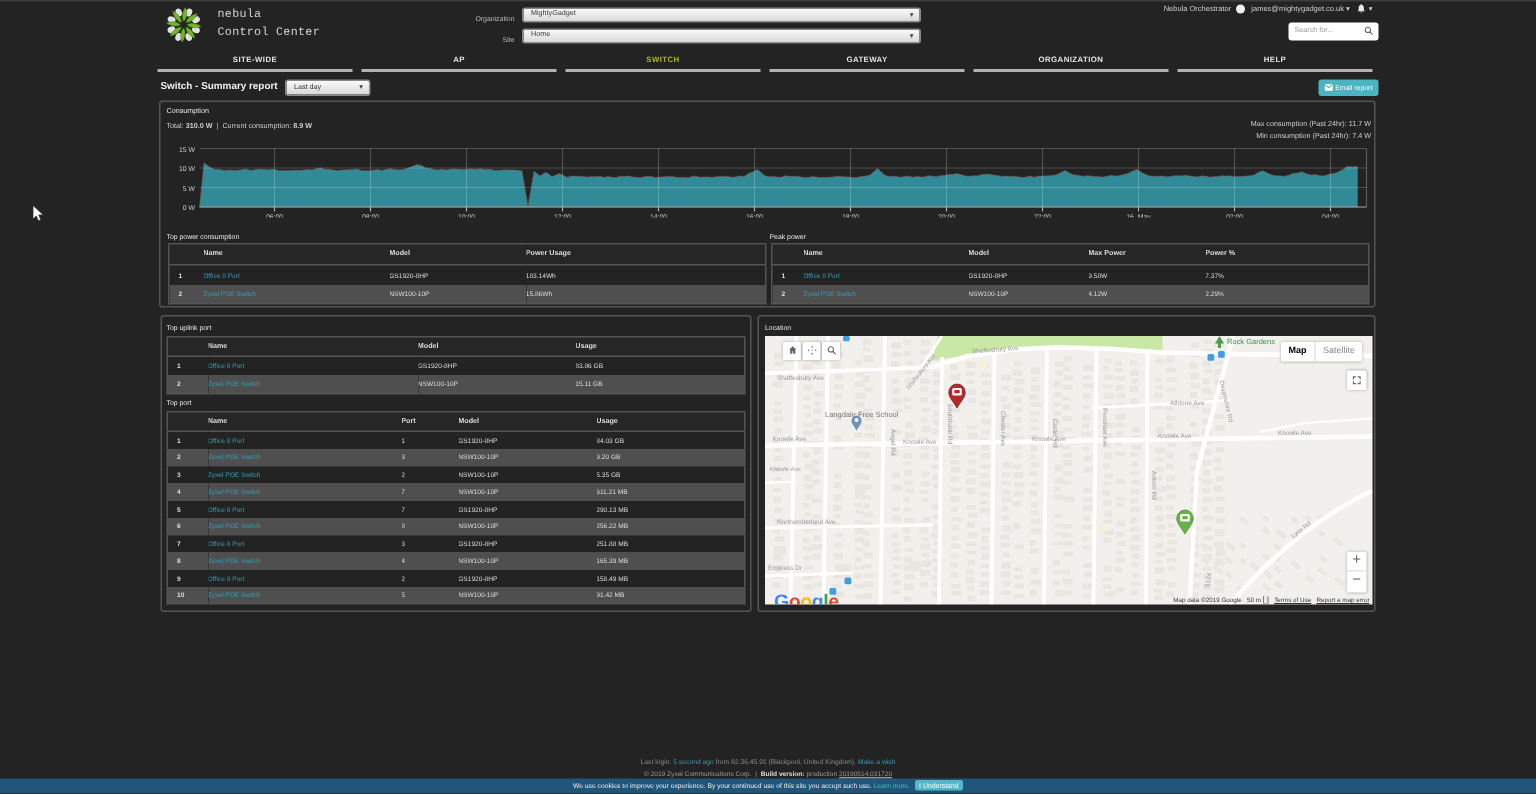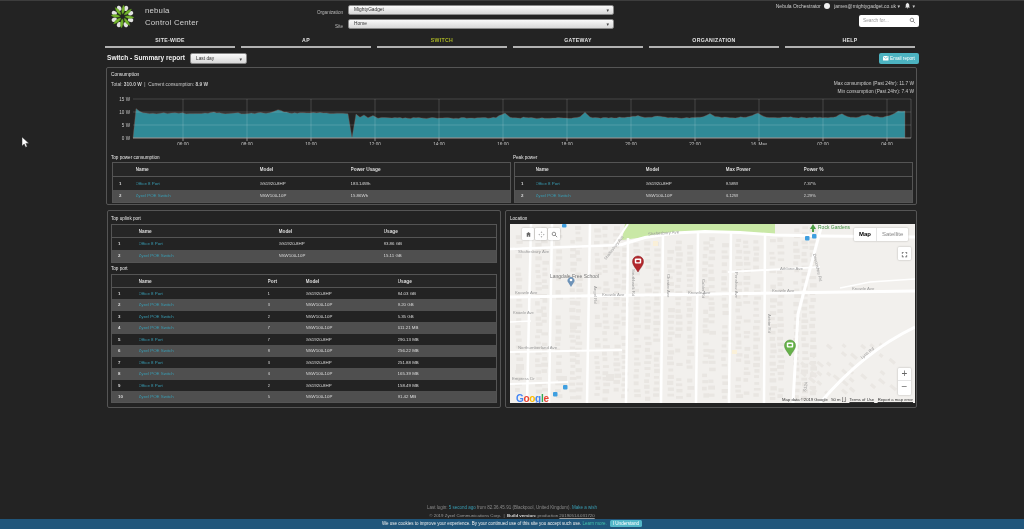--- a/index.html
+++ b/index.html
@@ -2,21 +2,21 @@
 <html><head>
 <meta charset="utf-8">
 <style>
 * { margin:0; padding:0; box-sizing:border-box; }
 html,body { width:1024px; height:529px; background:#232323; overflow:hidden; }
 body { font-family:"Liberation Sans", sans-serif; color:#ddd; position:relative; }
 .abs { position:absolute; }
 
 #topline { left:0; top:0; width:1024px; height:1px; background:#3d3d3d; }
 #logo { left:111px; top:5px; }
-#brand { left:145px; top:5px; font-size:7.8px; color:#d2d2d2; line-height:11.5px; letter-spacing:.2px; }
+#brand { left:145px; top:5px; font-size:7.8px; color:#d2d2d2; line-height:11.5px; letter-spacing:.2px;font-family:Liberation Mono, monospace; }
 .lightsel .lab { position:absolute; right:100%; padding-right:6px; font-size:4.6px; color:#bbb; top:2.5px; white-space:nowrap; }
 .lightsel { position:absolute; background:linear-gradient(#fafafa,#d8d8d8); border:1px solid #888; border-radius:2px; color:#333; font-size:4.8px; }
 .lightsel .car { position:absolute; right:4px; top:50%; transform:translateY(-50%); font-size:5px; color:#444; }
 #acct { right:109px; top:2px; font-size:5px; color:#ccc; white-space:nowrap; }
 #search { left:859px; top:15px; width:60px; height:12px; background:#fff; border-radius:2px; color:#999; font-size:4.8px; line-height:12px; padding:0 4px; }
 #search .mag { position:absolute; right:3px; top:2px; }
 
 .tab { position:absolute; top:34.5px; height:13px; width:130px; text-align:center; font-size:5.2px; font-weight:bold; color:#e2e2e2; letter-spacing:.3px; border-bottom:2px solid #b2b2b2; line-height:11px; }
 .tab.on { color:#a9b424; }
 
@@ -1115,21 +1115,21 @@
         <path fill="none" stroke="#666" stroke-width="2.4" d="M10 4a6 6 0 1 0 0 12 6 6 0 0 0 0-12zM14.5 14.5 21 21"></path>
       </svg></div>
   <div style="position:absolute;left:344px;top:4px;height:13px;background:#fff;border-radius:1px;box-shadow:0 0 2px rgba(0,0,0,.3);font-size:6px;line-height:13px;color:#000;"><span style="display:inline-block;padding:0 5px;font-weight:bold;">Map</span><span style="display:inline-block;padding:0 5px;color:#888;border-left:1px solid #e5e5e5;">Satellite</span></div>
   <div style="position:absolute;left:388px;top:23px;width:13px;height:13px;background:#fff;border-radius:1px;box-shadow:0 0 2px rgba(0,0,0,.3);"><svg width="7" height="7" viewBox="0 0 24 24" style="margin:3px;">
         <path fill="#666" d="M3 3h7v2.5H5.5V10H3zM14 3h7v7h-2.5V5.5H14zM3 14h2.5v4.5H10V21H3zM18.5 14H21v7h-7v-2.5h4.5z"></path>
       </svg></div>
   <div style="position:absolute;left:388px;top:144px;width:13px;height:27px;background:#fff;border-radius:1px;box-shadow:0 0 2px rgba(0,0,0,.3);color:#666;font-size:10px;text-align:center;">
     <div style="height:13px;line-height:12px;border-bottom:1px solid #e5e5e5;">+</div>
     <div style="height:13px;line-height:11px;">−</div>
   </div>
-  <div style="position:absolute;left:6px;top:169px;font-size:10px;font-weight:bold;letter-spacing:-0.3px;"><span style="color:#4285F4">G</span><span style="color:#EA4335">o</span><span style="color:#FBBC05">o</span><span style="color:#4285F4">g</span><span style="color:#34A853">l</span><span style="color:#EA4335">e</span></div>
+  <div style="position:absolute;left:6px;top:169px;font-size:13px;font-weight:bold;letter-spacing:-0.3px;"><span style="color:#4285F4">G</span><span style="color:#EA4335">o</span><span style="color:#FBBC05">o</span><span style="color:#4285F4">g</span><span style="color:#34A853">l</span><span style="color:#EA4335">e</span></div>
   <div style="position:absolute;right:2px;bottom:1px;font-size:4.2px;color:#333;white-space:nowrap;">Map data ©2019 Google&nbsp;&nbsp;&nbsp;50 m ⎣⎦&nbsp;&nbsp;&nbsp;<span style="text-decoration:underline">Terms of Use</span>&nbsp;&nbsp;&nbsp;<span style="text-decoration:underline">Report a map error</span></div>
 </div>
 
 <div class="abs" id="f1">Last login: <a class="tl" style="text-decoration:none;">5 second ago</a> from 82.36.45.91 (Blackpool, United Kingdom). <a class="tl" style="text-decoration:none;">Make a wish</a></div>
 <div class="abs" id="f2">© 2019 Zyxel Communications Corp. &nbsp;|&nbsp; <b style="color:#ddd;">Build version:</b> production <span style="text-decoration:underline;">20190514.031720</span></div>
 <div class="abs" id="cookie">We use cookies to improve your experience. By your continued use of this site you accept such use. <span class="lm">Learn more.</span><span class="iu">I Understand</span></div>
 
 <svg class="abs" style="left:22px; top:137px;" width="8" height="11" viewBox="0 0 8 11">
     <path d="M0,0 L0,9 L2.2,7 L3.6,10.2 L5.2,9.5 L3.8,6.4 L6.8,6.2 Z" fill="#fff" stroke="#333" stroke-width="0.5"></path>
   </svg>

